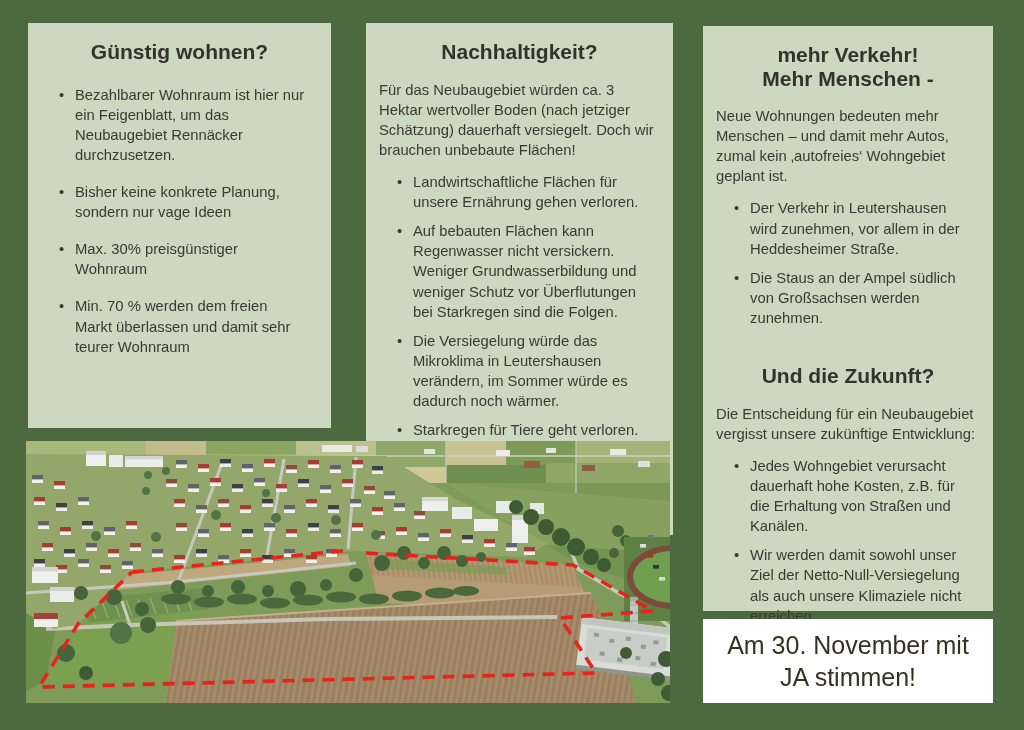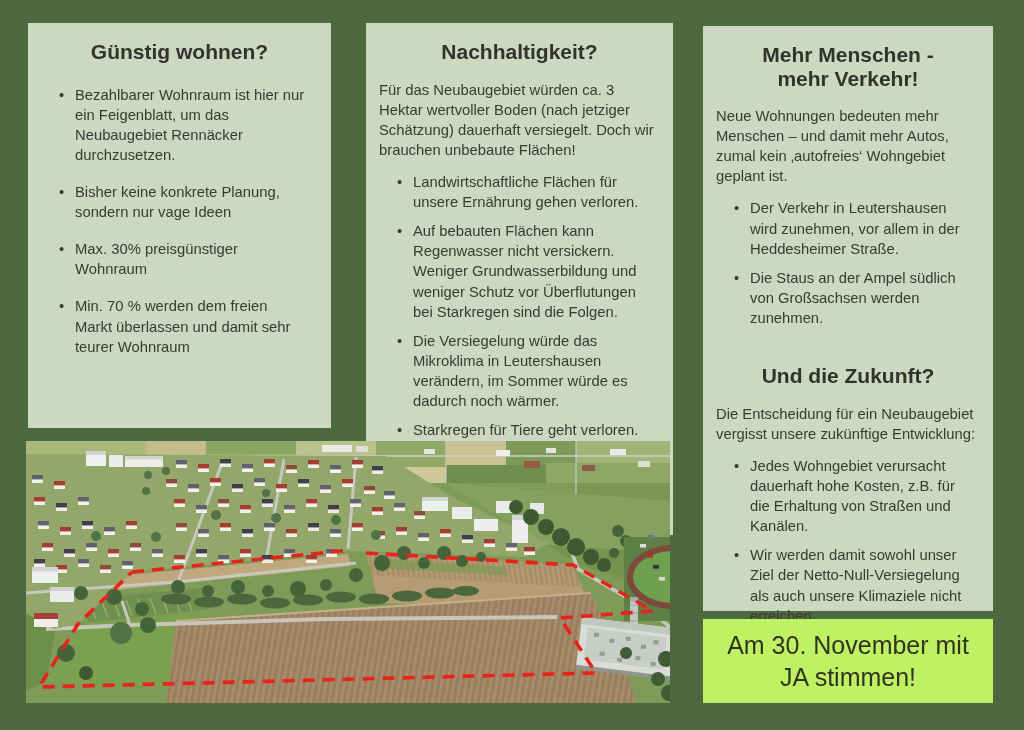--- a/index.html
+++ b/index.html
@@ -30,21 +30,21 @@
   ul.bullets li::before { content:"\2022"; position:absolute; left:6px; top:0; }
   ul.bullets-loose li { margin-bottom:17px; }
   .section-future .panel-title { margin-top:36px; }
   .photo {
     position:absolute; left:26px; top:441px; width:644px; height:262px;
     overflow:hidden; margin:0; background:#7f9b59;
   }
   .photo svg { display:block; width:100%; height:100%; }
   .cta {
     position:absolute; left:703px; top:619px; width:290px; height:84px;
-    background:#bef264; color:#33331f; text-align:center;
+    background:#ffffff; color:#33331f; text-align:center;
     font-size:25px; line-height:1.28;
     display:flex; flex-direction:column; justify-content:center;
   }
   .cta span { display:block; }
 </style>
 </head>
 <body>
 
 <div class="page">
 
@@ -66,22 +66,22 @@
     <ul class="bullets">
       <li>Landwirtschaftliche Flächen für unsere Ernährung gehen verloren.</li>
       <li>Auf bebauten Flächen kann Regenwasser nicht versickern. Weniger Grundwasserbildung und weniger Schutz vor Überflutungen bei Starkregen sind die Folgen.</li>
       <li>Die Versiegelung würde das Mikroklima in Leutershausen verändern, im Sommer würde es dadurch noch wärmer.</li>
       <li>Starkregen für Tiere geht verloren.</li>
     </ul>
   </section>
 
   <section class="panel" id="panel-right">
     <h2 class="panel-title">
+      <span>mehr Verkehr!</span>
       <span>Mehr Menschen -</span>
-      <span>mehr Verkehr!</span>
     </h2>
     <p class="intro">Neue Wohnungen bedeuten mehr Menschen – und damit mehr Autos, zumal kein ‚autofreies‘ Wohngebiet geplant ist.</p>
     <ul class="bullets">
       <li>Der Verkehr in Leutershausen wird zunehmen, vor allem in der Heddesheimer Straße.</li>
       <li>Die Staus an der Ampel südlich von Großsachsen werden zunehmen.</li>
     </ul>
     <div class="section-future">
       <h2 class="panel-title">Und die Zukunft?</h2>
       <p class="intro">Die Entscheidung für ein Neubaugebiet vergisst unsere zukünftige Entwicklung:</p>
       <ul class="bullets">

